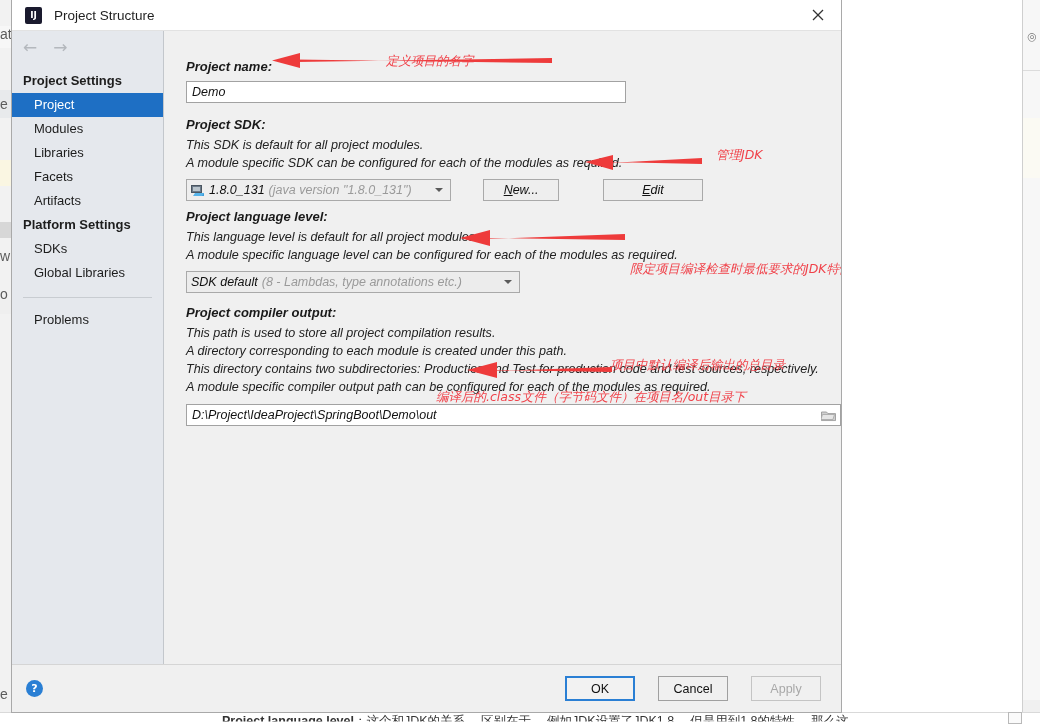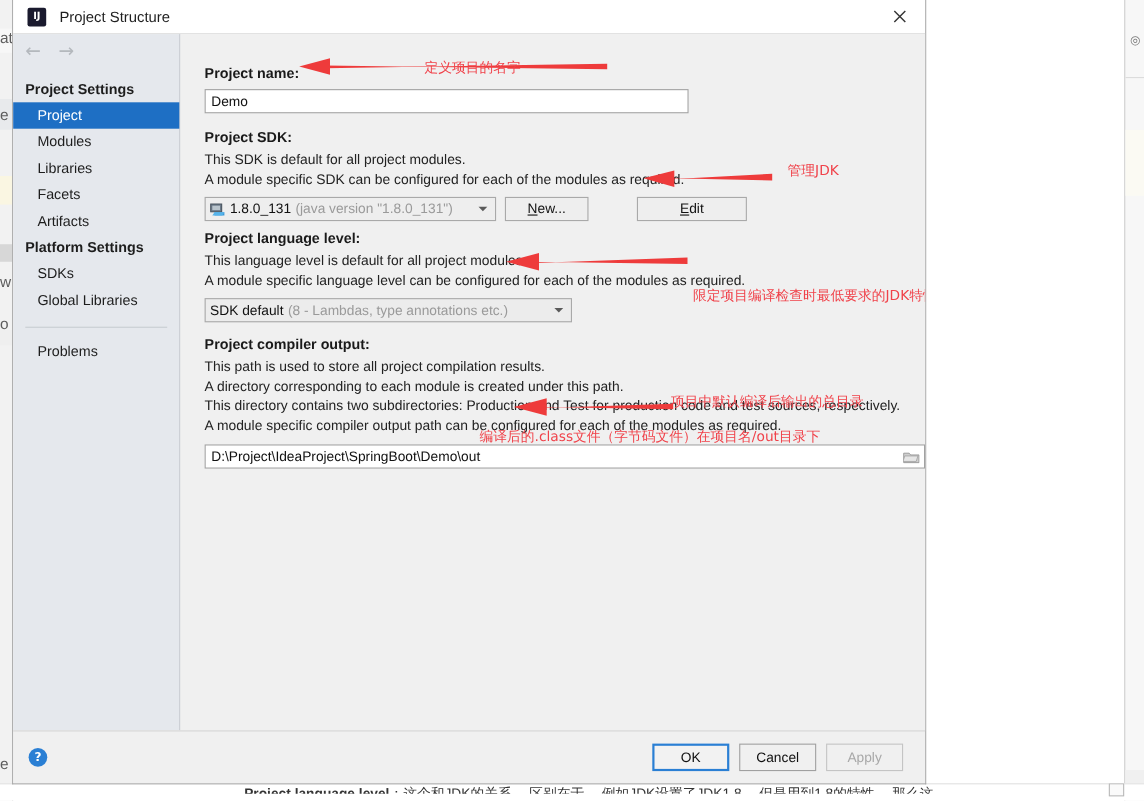--- a/index.html
+++ b/index.html
@@ -204,20 +204,21 @@
   }
 
   
   .content {
     flex: 1;
     background: #f0f0f0;
     position: relative;
     padding: 28px 0 0 0;
     min-width: 0;
     overflow: hidden;
+    font-style: italic;
   }
   .sec-title {
     font-size: 13px;
     font-weight: bold;
     color: #1a1a1a;
     margin: 0 0 5px 22px;
   }
   .sec-line {
     font-size: 12.6px;
     color: #222;
@@ -354,21 +355,21 @@
     font-weight: bold;
     display: flex;
     align-items: center;
     justify-content: center;
     cursor: default;
     font-family: "DejaVu Sans", sans-serif;
   }
   .footer-btns {
     margin-left: auto;
     display: flex;
-    gap: 9px;
+    gap: 23px;
     padding-right: 6px;
   }
   .fbtn {
     width: 70px; height: 25px;
     background: #f0f0f0;
     border: 1px solid #a0a0a0;
     font-size: 12.5px;
     color: #111;
     display: flex;
     align-items: center;
@@ -469,21 +470,21 @@
                 <rect x="0.5" y="1.5" width="10" height="7" fill="#6c7a89" stroke="#4a5560"></rect>
                 <rect x="2" y="3" width="7" height="4" fill="#b9c4cc"></rect>
                 <path d="M4 9 h9 v3 h-9 z" fill="#3e9ad6"></path>
                 <path d="M4 9 l-2 3 h9 l2 -3 z" fill="#55b3ea"></path>
               </svg>
             </span>
             <span class="val">1.8.0_131</span>
             <span class="muted">(java version "1.8.0_131")</span>
             <span class="caret"></span>
           </div>
-          <div class="btn" style="width:76px;">
+          <div class="btn" style="width:76px;margin-left:24px;">
             <span><u>N</u>ew...</span>
           </div>
           <div class="btn" style="width:100px;margin-left:36px;">
             <span><u>E</u>dit</span>
           </div>
         </div>
 
         <div class="spacer-8"></div>
 
         <div class="sec-title">Project language level:</div>

